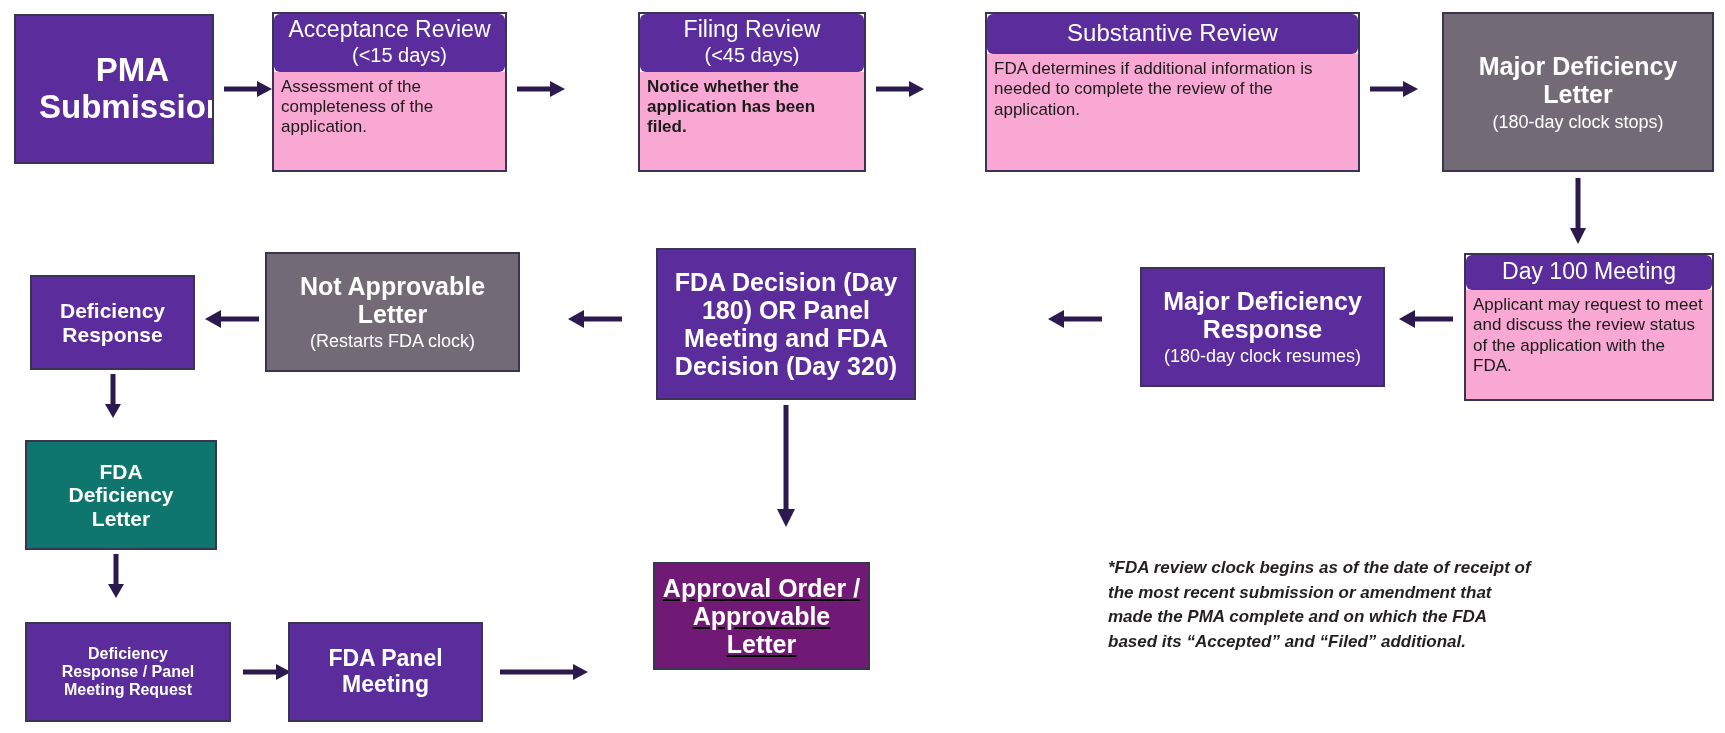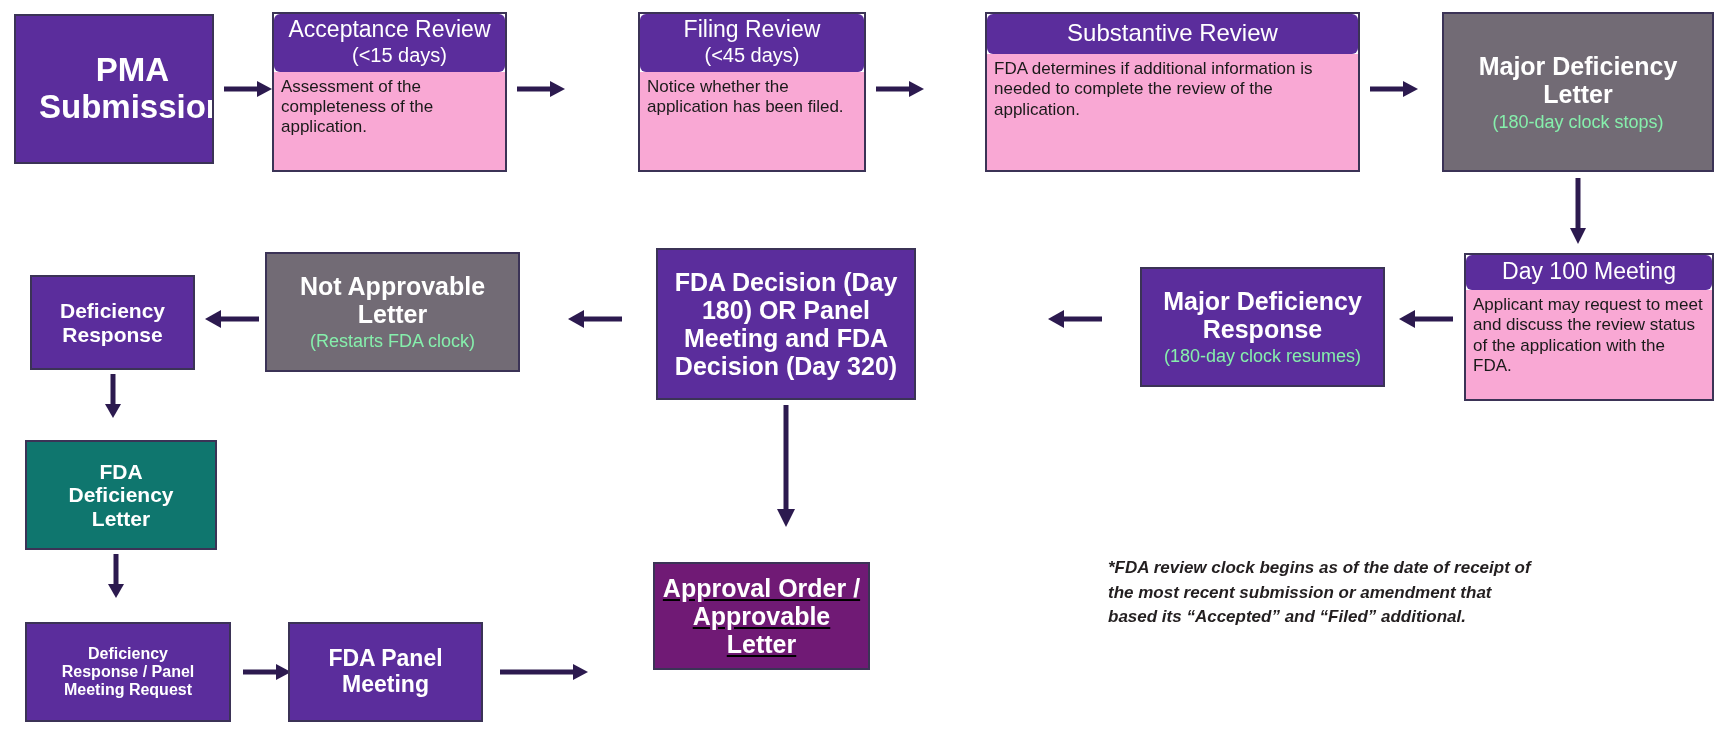--- a/index.html
+++ b/index.html
@@ -32,21 +32,21 @@
     justify-content: center;
     text-align: center;
   }
   .node-title {
     color: #ffffff;
     font-weight: 600;
     line-height: 1.12;
     text-align: center;
   }
   .node-sub {
-    color: #86efac;
+    color: #ffffff;
     line-height: 1.12;
   }
 
   
   .node.split {
     background: #ffffff;
   }
   .node.split .hdr {
     background: #5b2d9c;
     color: #ffffff;
@@ -113,21 +113,21 @@
       <line x1="0" y1="9" x2="33" y2="9" stroke="#2c1a4f" stroke-width="5"></line>
       <polygon points="33,1 48,9 33,17" fill="#2c1a4f"></polygon>
     </svg>
   </div>
 
   <div class="node split" style="left:638px; top:12px; width:228px; height:160px;">
     <div class="hdr" style="font-size:23px;">
       <span>Filing Review</span><br>
       <span style="font-size:20px;">(&lt;45 days)</span>
     </div>
-    <div class="body" style="font-size:17px;">Notice whether the application has been filed.</div>
+    <div class="body" style="font-size:17px;font-weight:bold;">Notice whether the application has been filed.</div>
   </div>
 
   <div class="arrow" style="left:876px; top:80px; width:48px; height:18px;">
     <svg width="48" height="18" viewBox="0 0 48 18">
       <line x1="0" y1="9" x2="33" y2="9" stroke="#2c1a4f" stroke-width="5"></line>
       <polygon points="33,1 48,9 33,17" fill="#2c1a4f"></polygon>
     </svg>
   </div>
 
   <div class="node split" style="left:985px; top:12px; width:375px; height:160px;">
@@ -293,16 +293,17 @@
   <div class="node solid" style="left:653px; top:562px; width:217px; height:108px; background:#701a75;text-decoration:underline;">
     <div class="node-title" style="font-size:25px;">
       <span>Approval Order /</span><br>
       <span>Approvable Letter</span>
     </div>
   </div>
 
   <div class="footnote" style="left:1108px; top:556px; font-size:17px;">
     <div>*FDA review clock begins as of the date of receipt of</div>
     <div>the most recent submission or amendment that</div>
+    <div>made the PMA complete and on which the FDA</div>
     <div>based its “Accepted” and “Filed” additional.</div>
   </div>
 
 </div>
 
 </body></html>

